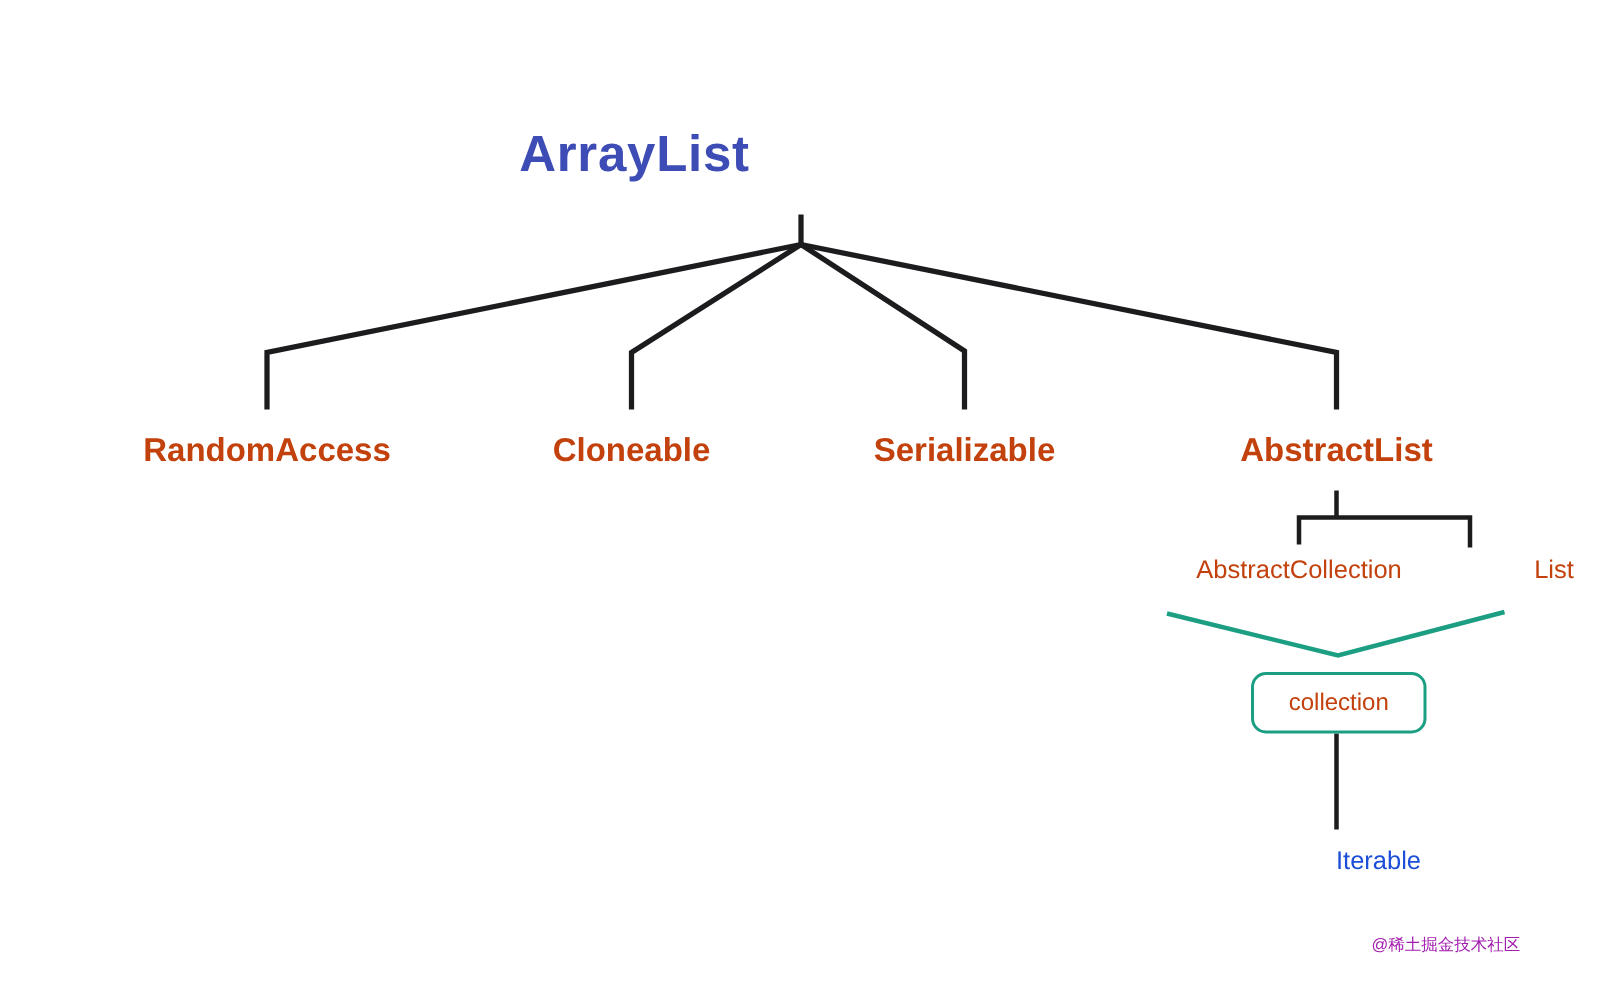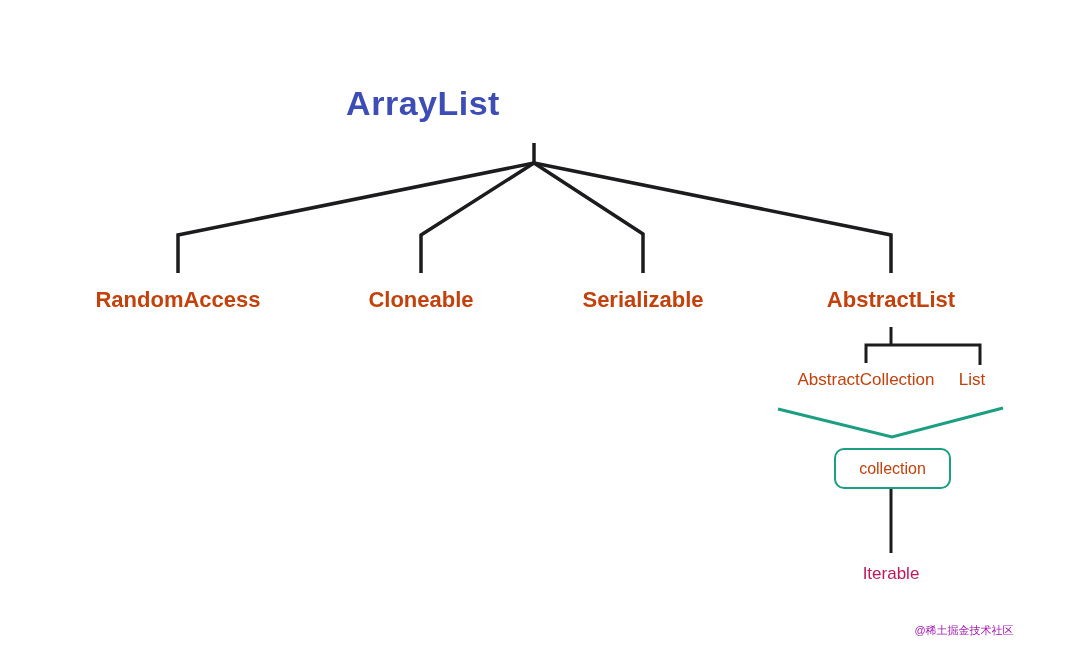--- a/index.html
+++ b/index.html
@@ -81,23 +81,24 @@
     justify-content: center;
     font-size: 16px;
     color: #c2410c;
   }
   .leaf-label {
     position: absolute;
     top: 564px;
     transform: translateX(-50%);
     font-size: 17px;
     font-weight: 400;
-    color: #be185d;
+    color: #1d4ed8;
     white-space: nowrap;
     line-height: 20px;
+    margin-left: 28px;
   }
   .watermark {
     position: absolute;
     top: 620px;
     transform: translateX(-50%);
     font-size: 11px;
     color: #a21caf;
     white-space: nowrap;
     line-height: 20px;
   }
@@ -125,21 +126,21 @@
   </svg>
 
   <div class="title">ArrayList</div>
 
   <div class="lvl1-label" style="left:178px">RandomAccess</div>
   <div class="lvl1-label" style="left:421px">Cloneable</div>
   <div class="lvl1-label" style="left:643px">Serializable</div>
   <div class="lvl1-label" style="left:891px">AbstractList</div>
 
   <div class="lvl2-label" style="left:866px">AbstractCollection</div>
-  <div class="lvl2-label" style="left:972px">List</div>
+  <div class="lvl2-label" style="left:1036px">List</div>
 
   <div class="collection-box">
     <span>collection</span>
   </div>
 
   <div class="leaf-label" style="left:891px">Iterable</div>
 
   <div class="watermark" style="left:964px">@稀土掘金技术社区</div>
 
 </div>

